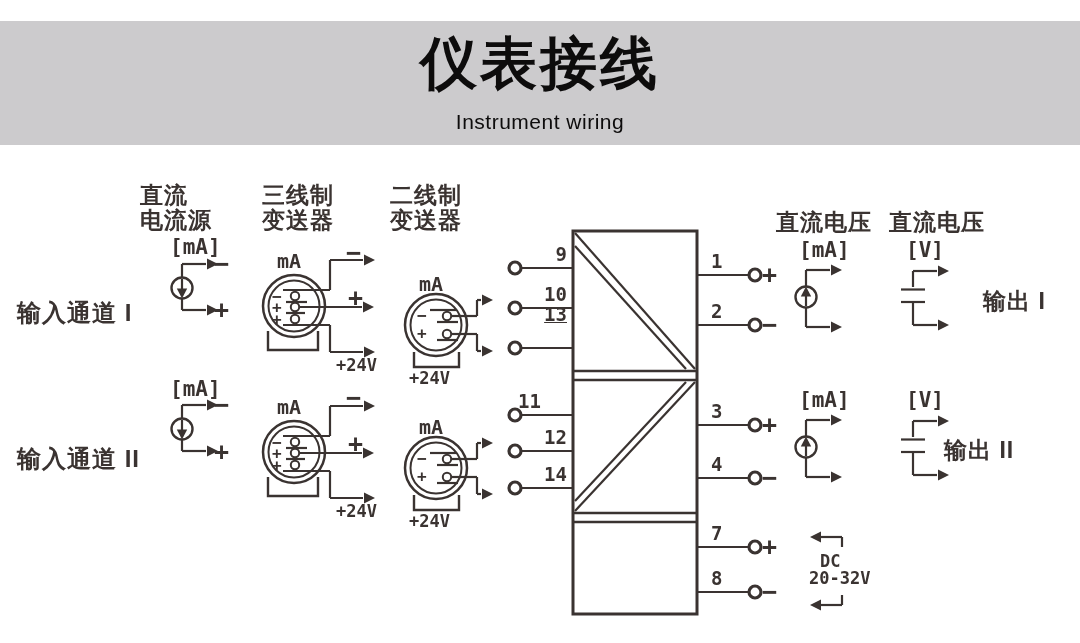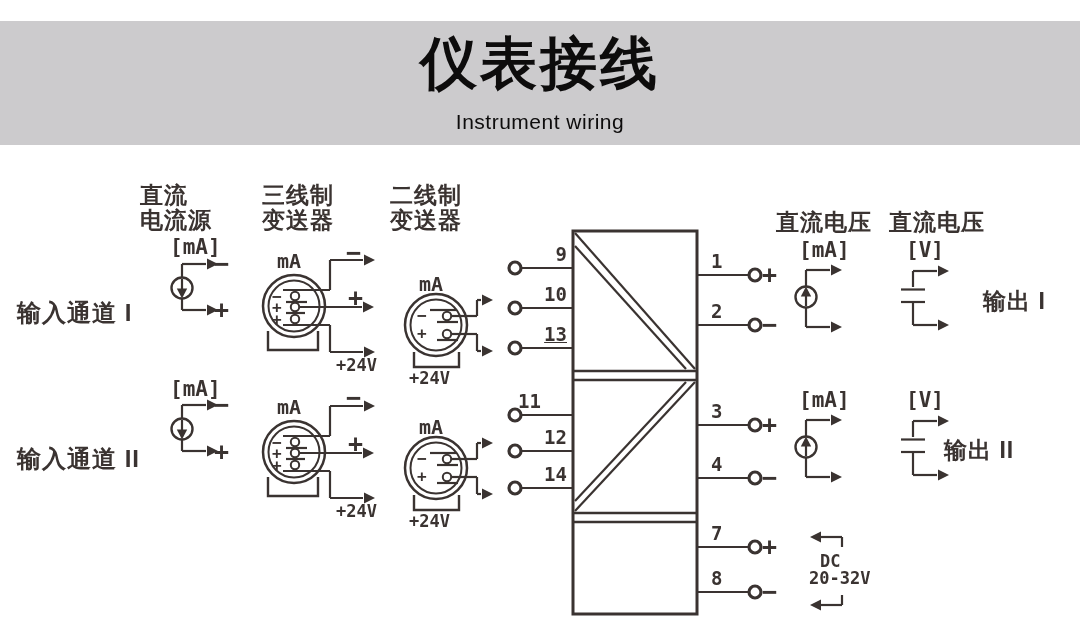--- a/index.html
+++ b/index.html
@@ -236,21 +236,21 @@
   <div class="lbl mono sign-s ctr" style="left:272px;top:446px;width:18px;">+</div>
   <div class="lbl mono sign-s ctr" style="left:272px;top:458px;width:18px;">+</div>
 
   <div class="lbl mono sign-s ctr" style="left:417px;top:308px;width:18px;">−</div>
   <div class="lbl mono sign-s ctr" style="left:417px;top:326px;width:18px;">+</div>
   <div class="lbl mono sign-s ctr" style="left:417px;top:451px;width:18px;">−</div>
   <div class="lbl mono sign-s ctr" style="left:417px;top:469px;width:18px;">+</div>
 
   <div class="lbl mono num rgt" style="left:517px;top:244px;width:50px;">9</div>
   <div class="lbl mono num rgt" style="left:517px;top:284px;width:50px;">10</div>
-  <div class="lbl mono num rgt" style="left:517px;top:324px;width:50px;text-decoration:underline;">13</div>
+  <div class="lbl mono num rgt" style="left:517px;top:304px;width:50px;text-decoration:underline;">13</div>
   <div class="lbl mono num rgt" style="left:491px;top:391px;width:50px;">11</div>
   <div class="lbl mono num rgt" style="left:517px;top:427px;width:50px;">12</div>
   <div class="lbl mono num rgt" style="left:517px;top:464px;width:50px;">14</div>
 
   <div class="lbl mono num" style="left:711px;top:251px;">1</div>
   <div class="lbl mono num" style="left:711px;top:301px;">2</div>
   <div class="lbl mono num" style="left:711px;top:401px;">3</div>
   <div class="lbl mono num" style="left:711px;top:454px;">4</div>
   <div class="lbl mono num" style="left:711px;top:523px;">7</div>
   <div class="lbl mono num" style="left:711px;top:568px;">8</div>

